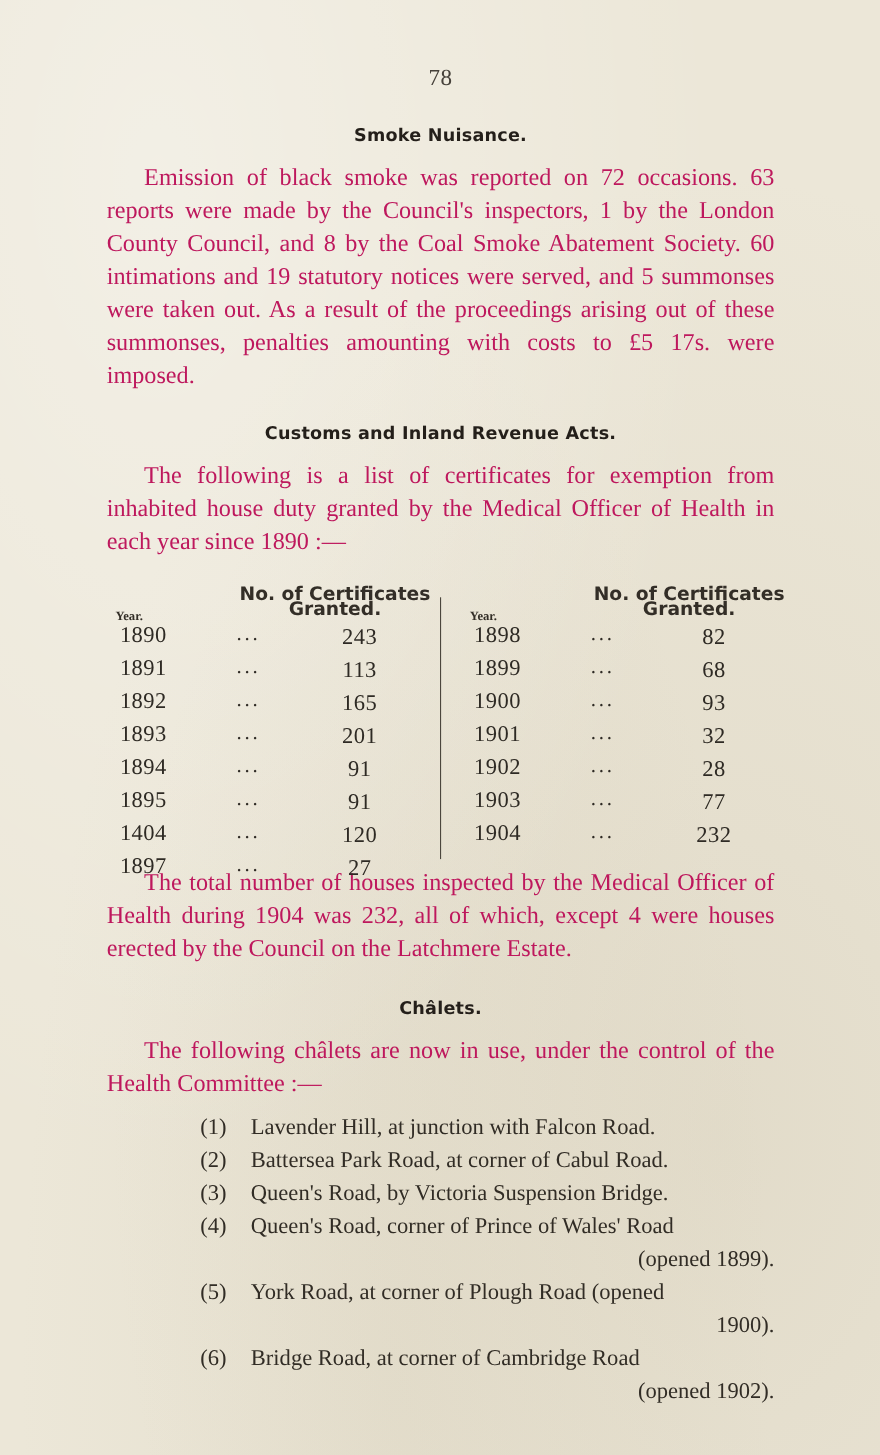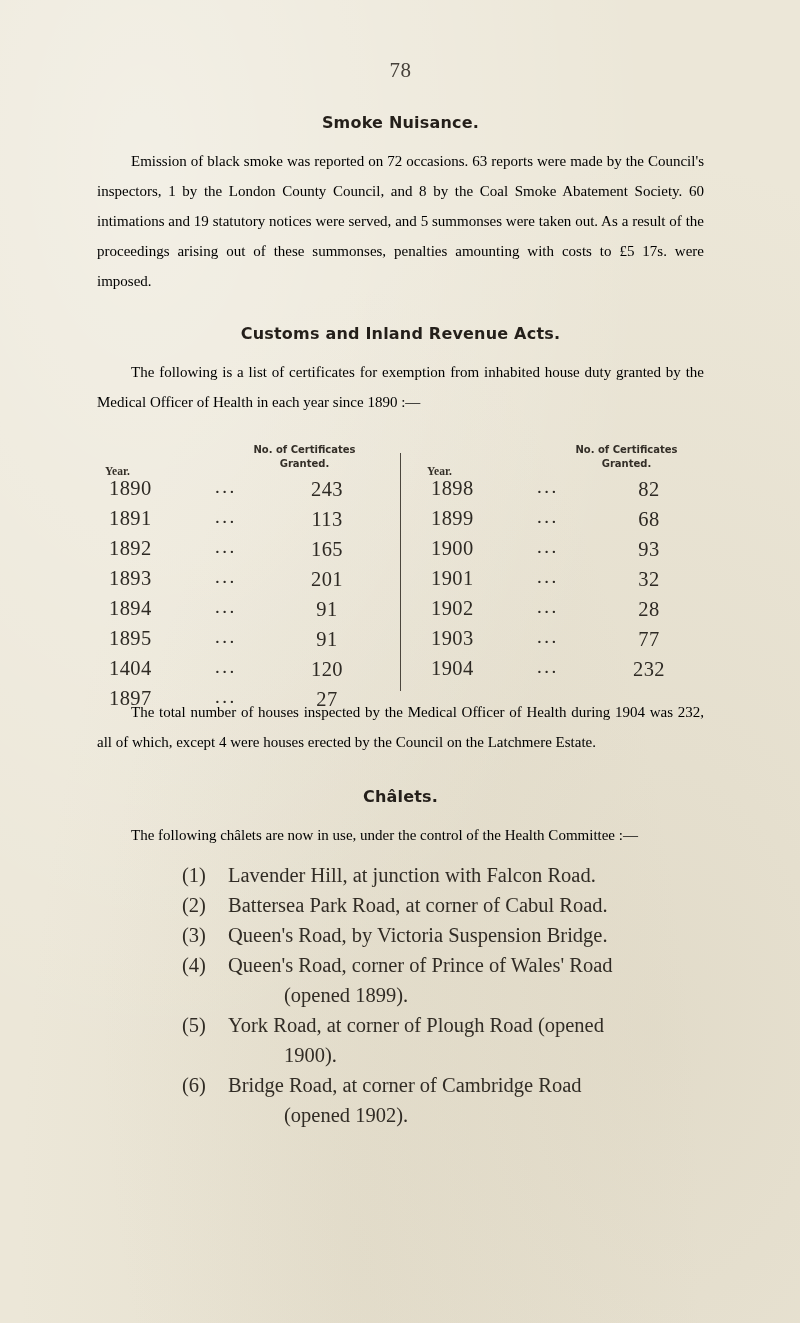--- a/index.html
+++ b/index.html
@@ -50,27 +50,27 @@
     text-align: center;
     font-family: "DejaVu Sans", "Liberation Sans", sans-serif;
     font-weight: bold;
     font-size: 16px;
     letter-spacing: 0.2px;
     margin: 30px 0 0 0;
     color: #241f1a;
   }
 
   p.body-par {
-    font-size: 15px;
+    font-size: 22px;
     line-height: 30px;
     text-align: justify;
     text-justify: inter-word;
     margin: 14px 0 0 0;
     text-indent: 34px;
-    color: #000000;
+    color: #be185d;
     -webkit-hyphens: none;
     hyphens: none;
   }
 
   
   .cert-table-wrap {
     position: relative;
     margin-top: 26px;
     height: 250px;
   }
@@ -104,21 +104,21 @@
     color: #332e27;
   }
   .cert-head .h-cert {
     position: absolute;
     left: 120px;
     top: 0;
     width: 175px;
     text-align: center;
     font-family: "DejaVu Sans", "Liberation Sans", sans-serif;
     font-weight: bold;
-    font-size: 10px;
+    font-size: 17px;
     line-height: 14px;
     color: #332e27;
   }
   .cert-row {
     position: relative;
     height: 30px;
     font-size: 20.5px;
   }
   .cert-row .c-year {
     position: absolute;
@@ -158,20 +158,21 @@
   .chalet-list li .num {
     position: absolute;
     left: 85px;
     top: 0;
     width: 40px;
     text-align: left;
   }
   .chalet-list li .cont {
     display: block;
     padding-left: 56px;
+    text-align: right;
   }
 </style>
 </head>
 <body>
 
 <div class="page">
   <div class="paper-grain"></div>
 
   <div class="content">
 

